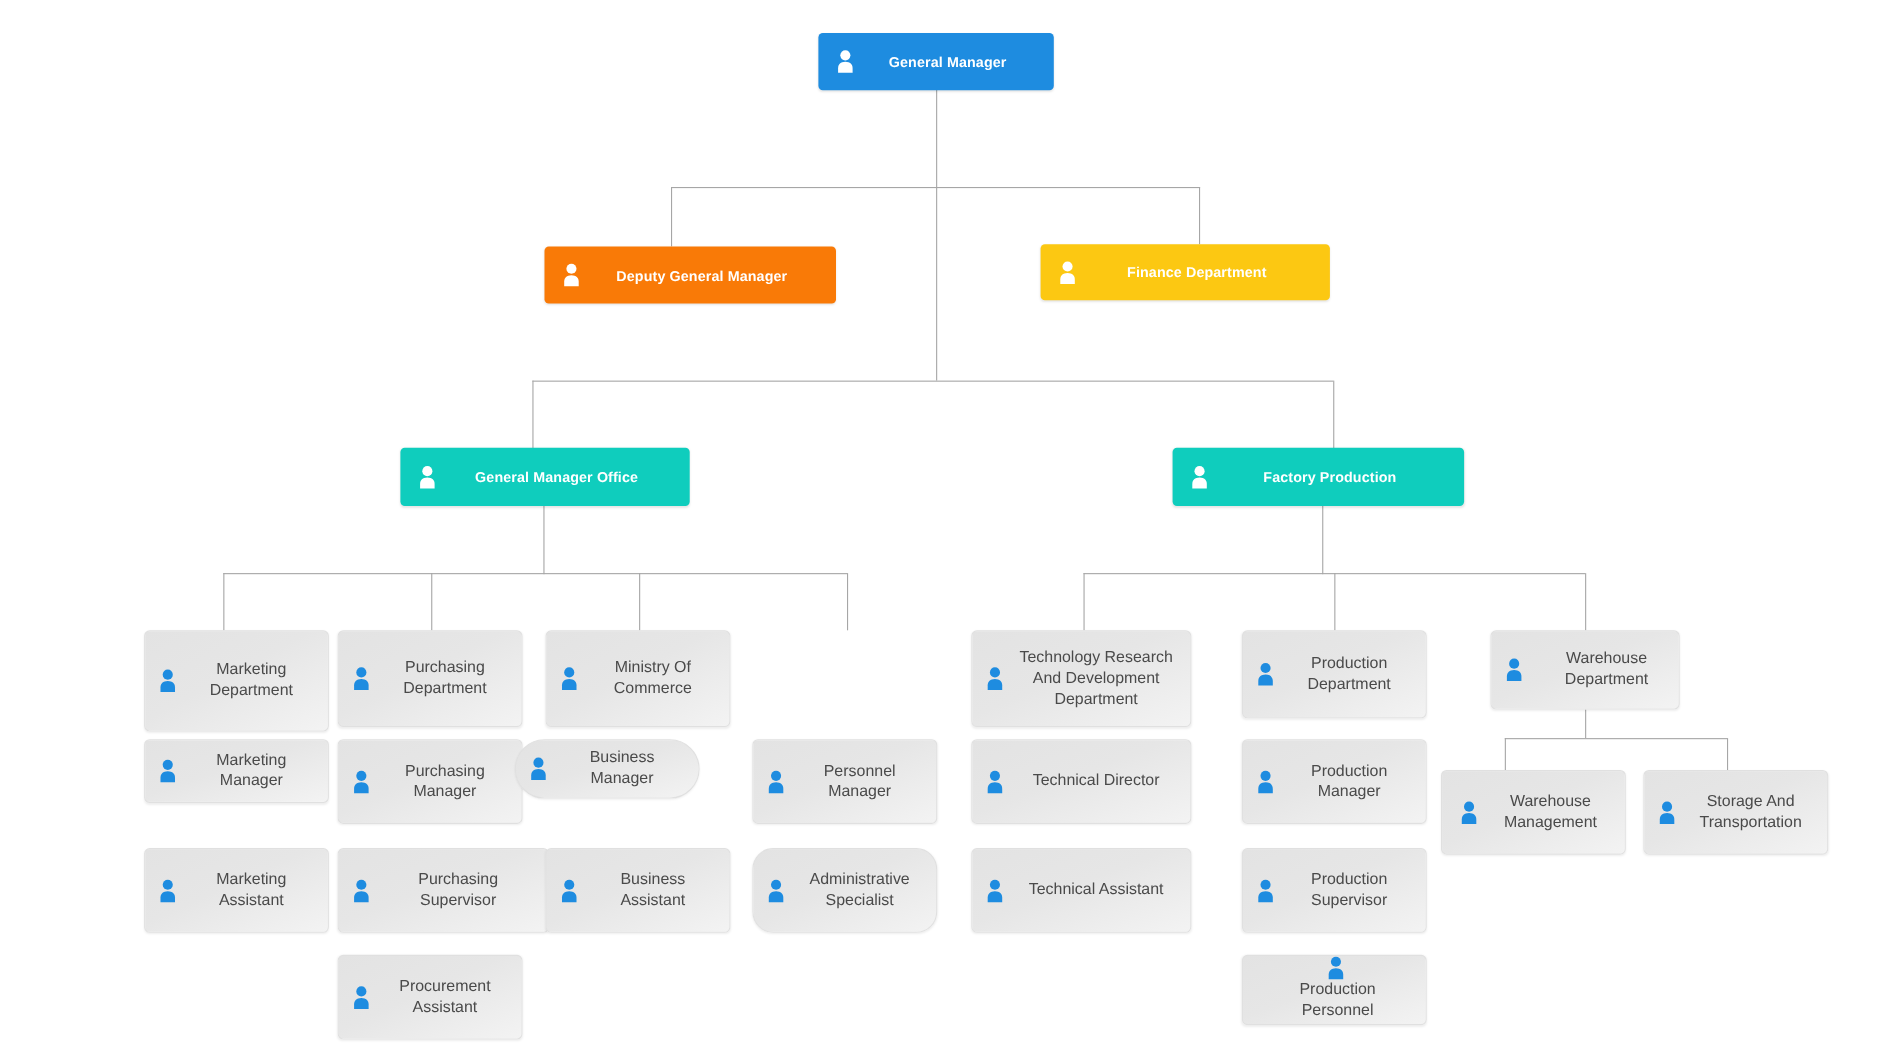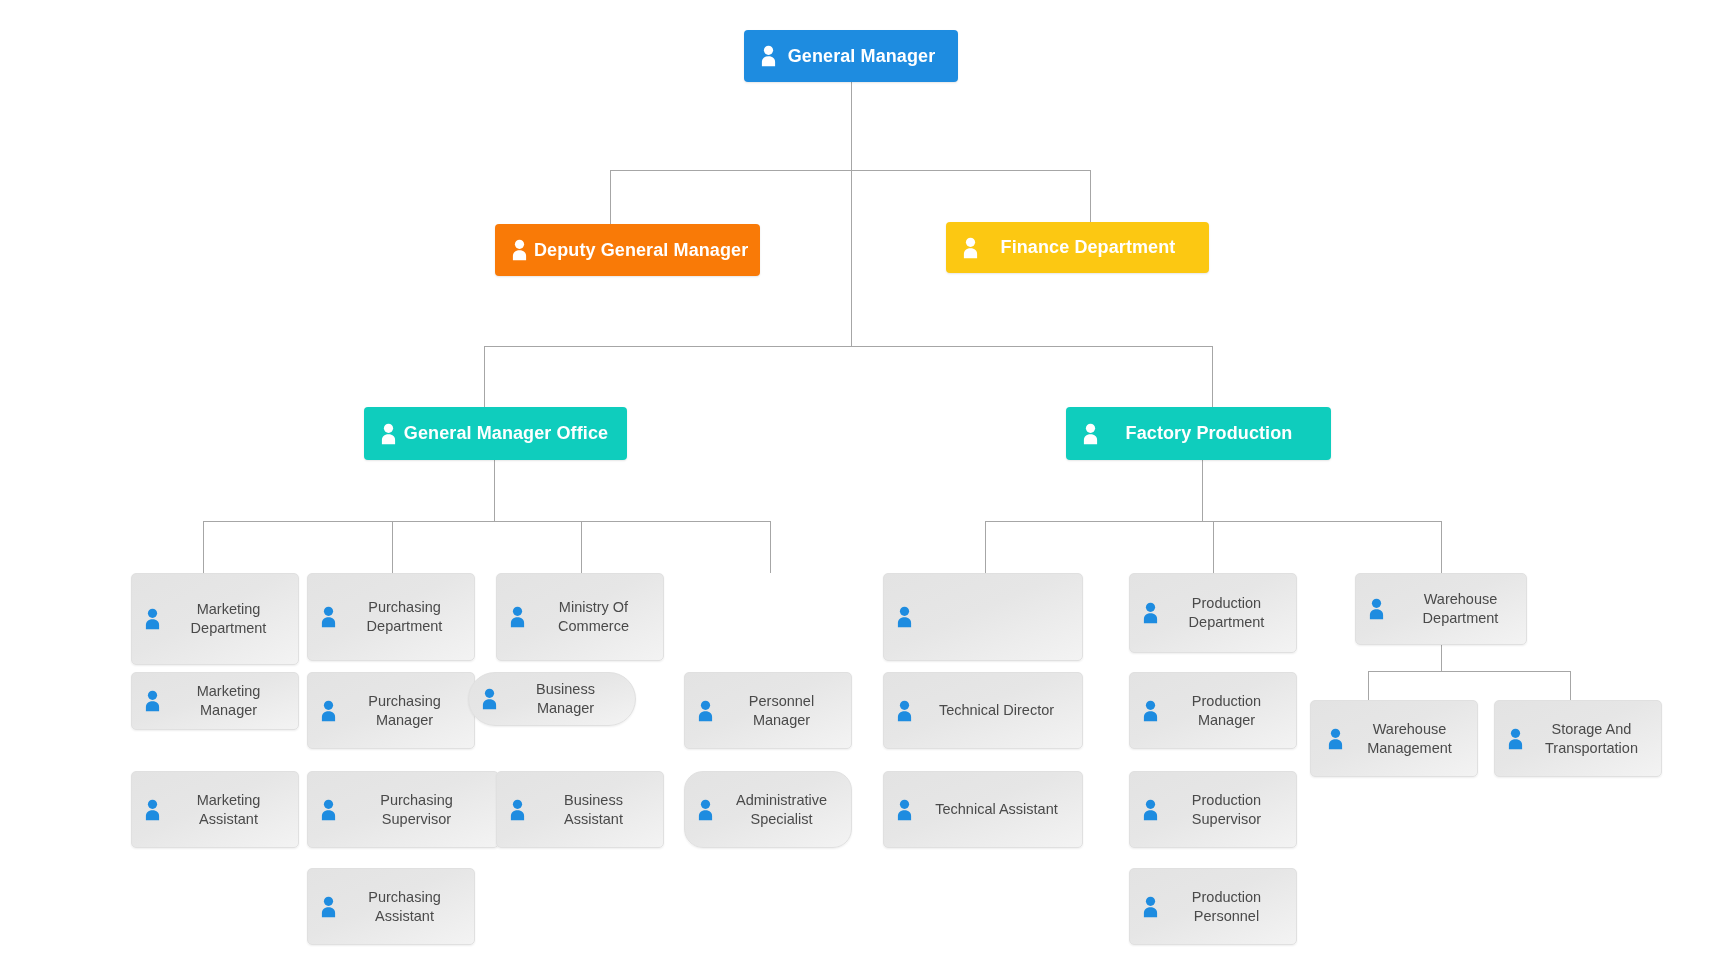--- a/index.html
+++ b/index.html
@@ -47,21 +47,21 @@
   }
 
   
   .node.colored {
     padding: 0 14px;
     box-shadow: 0 1px 2px rgba(0,0,0,0.10);
   }
   .node.colored .label {
     color: #ffffff;
     font-weight: bold;
-    font-size: 18px;
+    font-size: 13px;
     letter-spacing: 0.1px;
     white-space: nowrap;
     padding-left: 6px;
     padding-right: 4px;
   }
   .node.colored .ico { margin-left: 2px; }
 
   .node.c-blue   { background: #1e8ce0; }
   .node.c-orange { background: #f97a07; }
   .node.c-yellow { background: #fcc812; }
@@ -230,21 +230,21 @@
     <span class="label">Purchasing Supervisor</span>
   </div>
 
   <div class="node leaf" style="left:307px; top:868px; width:168px; height:77px;">
     <span class="ico">
       <svg class="person-svg" width="17" height="22" viewBox="0 0 17 22" xmlns="http://www.w3.org/2000/svg">
         <circle cx="8.5" cy="5.3" r="4.6" fill="#1e8ce0"></circle>
         <path d="M8.5 11.2c-4.3 0-6.6 2.5-6.6 5.8v4.2h13.2v-4.2c0-3.3-2.3-5.8-6.6-5.8z" fill="#1e8ce0"></path>
       </svg>
     </span>
-    <span class="label">Purchasing Assistant</span>
+    <span class="label">Procurement Assistant</span>
   </div>
 
   <div class="node leaf" style="left:496px; top:573px; width:168px; height:88px;">
     <span class="ico">
       <svg class="person-svg" width="17" height="22" viewBox="0 0 17 22" xmlns="http://www.w3.org/2000/svg">
         <circle cx="8.5" cy="5.3" r="4.6" fill="#1e8ce0"></circle>
         <path d="M8.5 11.2c-4.3 0-6.6 2.5-6.6 5.8v4.2h13.2v-4.2c0-3.3-2.3-5.8-6.6-5.8z" fill="#1e8ce0"></path>
       </svg>
     </span>
     <span class="label">Ministry Of Commerce</span>
@@ -291,20 +291,21 @@
     <span class="label">Administrative Specialist</span>
   </div>
 
   <div class="node leaf" style="left:883px; top:573px; width:200px; height:88px;">
     <span class="ico">
       <svg class="person-svg" width="17" height="22" viewBox="0 0 17 22" xmlns="http://www.w3.org/2000/svg">
         <circle cx="8.5" cy="5.3" r="4.6" fill="#1e8ce0"></circle>
         <path d="M8.5 11.2c-4.3 0-6.6 2.5-6.6 5.8v4.2h13.2v-4.2c0-3.3-2.3-5.8-6.6-5.8z" fill="#1e8ce0"></path>
       </svg>
     </span>
+    <span class="label">Technology Research And Development Department</span>
   </div>
 
   <div class="node leaf" style="left:883px; top:672px; width:200px; height:77px;">
     <span class="ico">
       <svg class="person-svg" width="17" height="22" viewBox="0 0 17 22" xmlns="http://www.w3.org/2000/svg">
         <circle cx="8.5" cy="5.3" r="4.6" fill="#1e8ce0"></circle>
         <path d="M8.5 11.2c-4.3 0-6.6 2.5-6.6 5.8v4.2h13.2v-4.2c0-3.3-2.3-5.8-6.6-5.8z" fill="#1e8ce0"></path>
       </svg>
     </span>
     <span class="label">Technical Director</span>
@@ -343,21 +344,21 @@
   <div class="node leaf" style="left:1129px; top:771px; width:168px; height:77px;">
     <span class="ico">
       <svg class="person-svg" width="17" height="22" viewBox="0 0 17 22" xmlns="http://www.w3.org/2000/svg">
         <circle cx="8.5" cy="5.3" r="4.6" fill="#1e8ce0"></circle>
         <path d="M8.5 11.2c-4.3 0-6.6 2.5-6.6 5.8v4.2h13.2v-4.2c0-3.3-2.3-5.8-6.6-5.8z" fill="#1e8ce0"></path>
       </svg>
     </span>
     <span class="label">Production Supervisor</span>
   </div>
 
-  <div class="node leaf" style="left:1129px; top:868px; width:168px; height:77px;">
+  <div class="node leaf" style="left:1129px; top:868px; width:168px; height:64px;flex-direction:column;">
     <span class="ico">
       <svg class="person-svg" width="17" height="22" viewBox="0 0 17 22" xmlns="http://www.w3.org/2000/svg">
         <circle cx="8.5" cy="5.3" r="4.6" fill="#1e8ce0"></circle>
         <path d="M8.5 11.2c-4.3 0-6.6 2.5-6.6 5.8v4.2h13.2v-4.2c0-3.3-2.3-5.8-6.6-5.8z" fill="#1e8ce0"></path>
       </svg>
     </span>
     <span class="label">Production Personnel</span>
   </div>
 
   <div class="node leaf" style="left:1355px; top:573px; width:172px; height:72px;gap:12px;">

